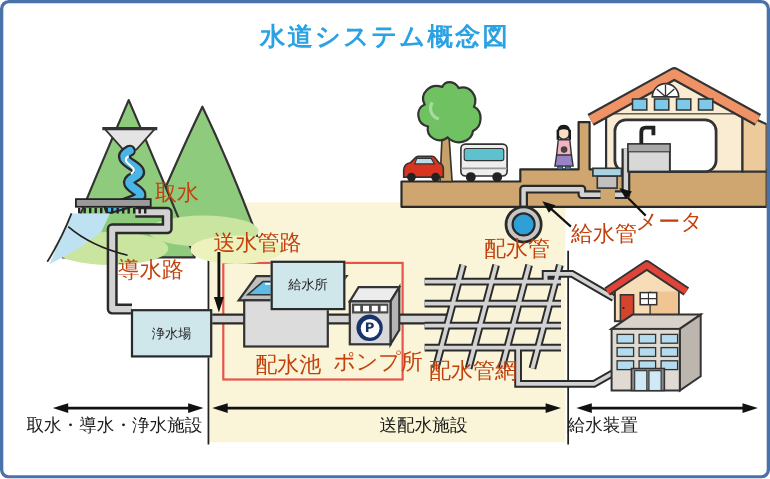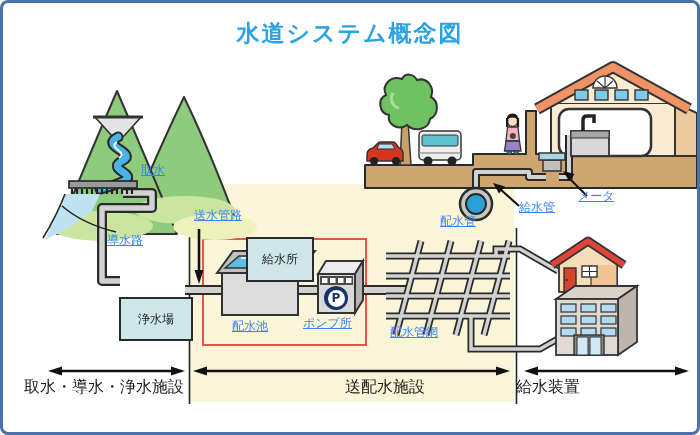--- a/index.html
+++ b/index.html
@@ -1,20 +1,20 @@
 <!DOCTYPE html>
 <html><head>
 <meta charset="utf-8">
 <style>
   html,body{margin:0;padding:0;background:#fff;}
   #stage{position:relative;width:700px;height:435px;box-sizing:border-box;
     border:3px solid #4a72aa;border-radius:8px;background:#fff;overflow:hidden;
     font-family:"DejaVu Sans","Liberation Sans",sans-serif;color:#1a1a1a;}
   #scene{position:absolute;left:0;top:0;}
-  .lbl{position:absolute;font-size:12px;line-height:1.1;white-space:nowrap;color:#3b82f6;text-decoration:underline;}
+  .lbl{position:absolute;font-size:20px;line-height:1.1;white-space:nowrap;color:#c2410c;}
   #title{position:absolute;left:0;right:0;top:15px;text-align:center;
     font-size:23px;font-weight:bold;letter-spacing:2px;color:#2aa2e4;}
   .fbox{position:absolute;background:#cfe6ea;border:2px solid #2a2a2a;
     display:flex;align-items:center;justify-content:center;font-size:12px;margin-top:32px;}
   #pumpP{position:absolute;left:321px;top:283px;width:24px;height:24px;border-radius:50%;
     background:#17356b;display:flex;align-items:center;justify-content:center;}
   #pumpP .inner{width:17px;height:17px;border-radius:50%;background:#fff;color:#17356b;
     font-size:12px;font-weight:bold;display:flex;align-items:center;justify-content:center;}
   .sec{position:absolute;top:374px;font-size:16px;}
 </style>
@@ -228,21 +228,21 @@
     <line x1="532" y1="368" x2="675" y2="368" stroke-width="2.4"></line>
     <polygon points="521,368 535,363.5 535,372.5" stroke="none"></polygon>
     <polygon points="686,368 672,363.5 672,372.5" stroke="none"></polygon>
   </g>
 </svg>
 
   <div id="title">水道システム概念図</div>
 
   <div class="lbl" style="left:138px;top:161px;">取水</div>
   <div class="lbl" style="left:104px;top:231px;">導水路</div>
-  <div class="fbox" style="left:116px;top:262px;width:70px;height:40px;">
+  <div class="fbox" style="left:116px;top:246px;width:70px;height:40px;">
     <span>浄水場</span>
   </div>
   <div class="lbl" style="left:167px;top:206px;margin-left:24px;">送水管路</div>
   <div class="fbox" style="left:243px;top:202px;width:64px;height:41px;">
     <span>給水所</span>
   </div>
   <div class="lbl" style="left:229px;top:317px;">配水池</div>
   <div class="lbl" style="left:300px;top:314px;">ポンプ所</div>
   <div id="pumpP">
     <div class="inner">

